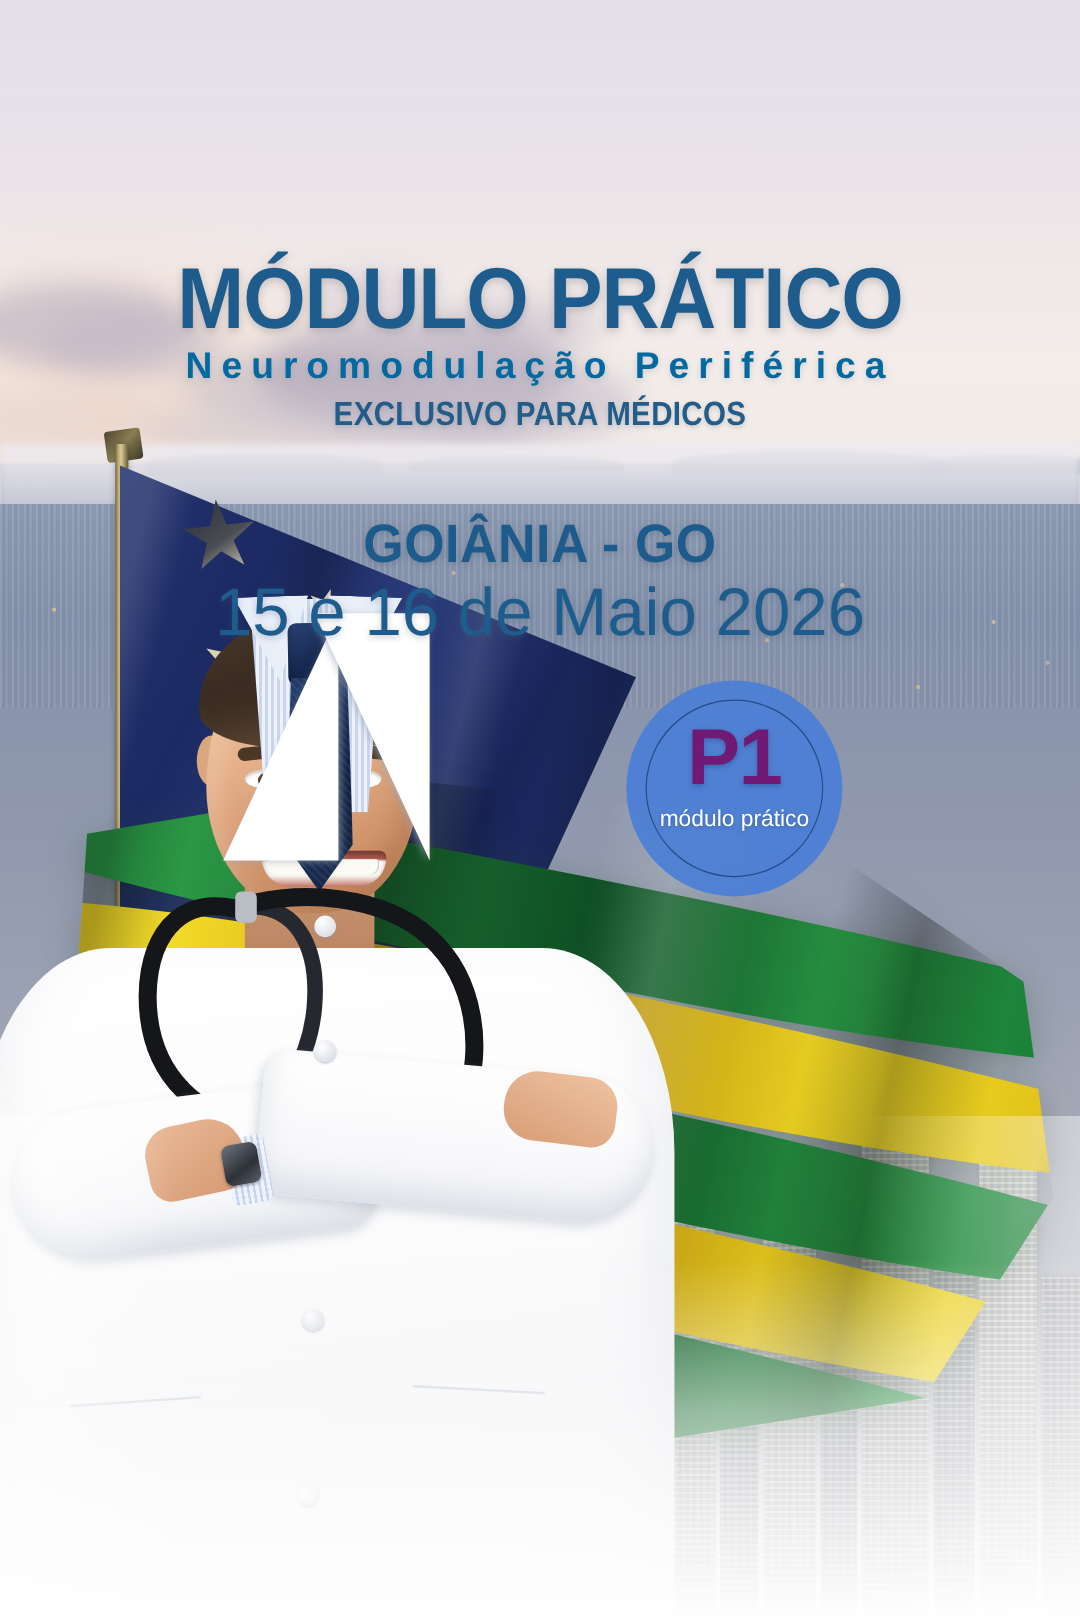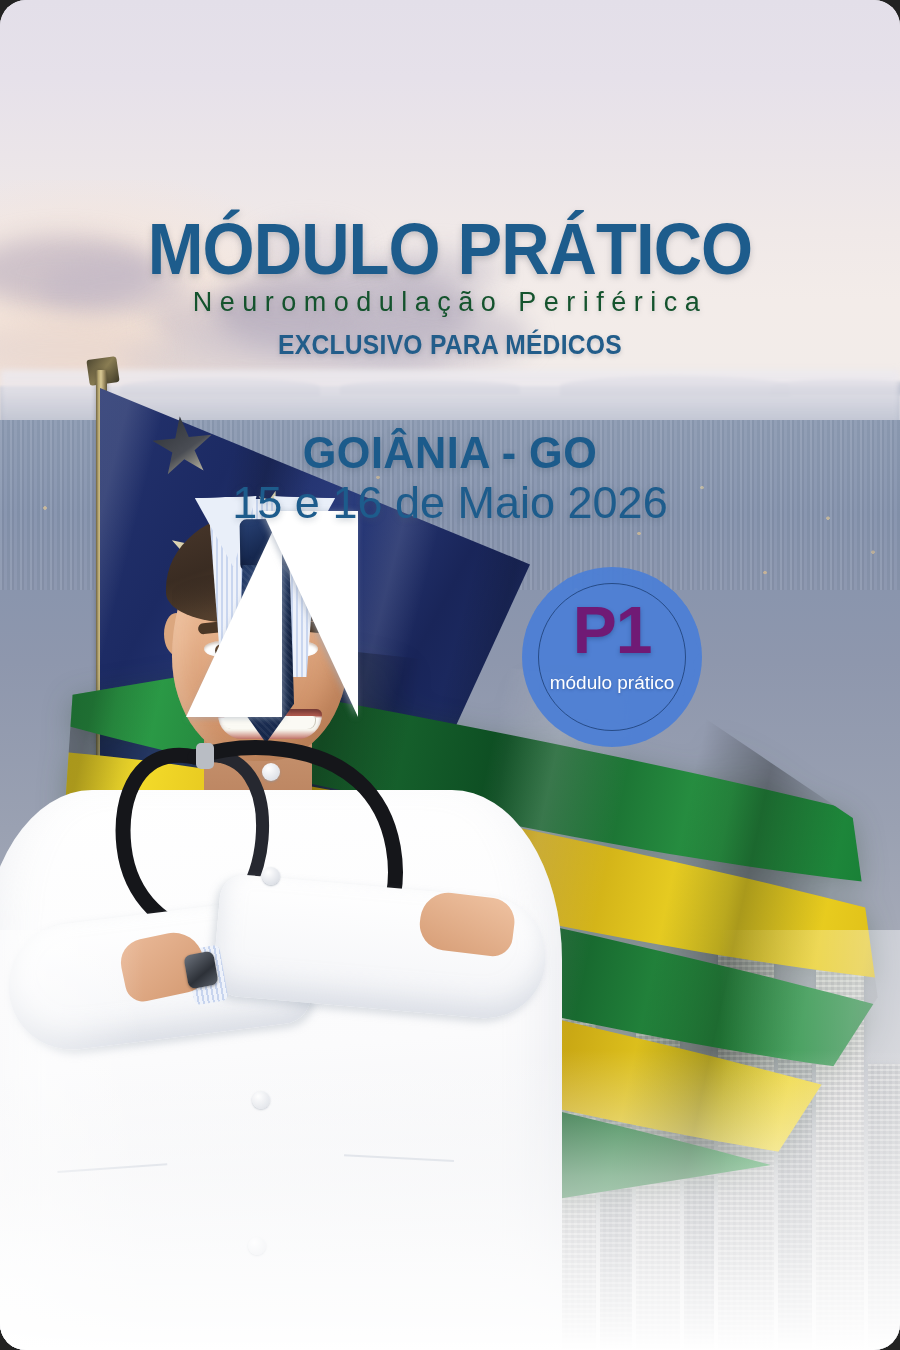--- a/index.html
+++ b/index.html
@@ -5,21 +5,20 @@
 <style>
   html,body{margin:0;padding:0;background:#222;}
   *{box-sizing:border-box;}
 
   #poster{
     position:relative;
     width:900px;height:1350px;
     overflow:hidden;
     font-family:"Liberation Sans","DejaVu Sans",sans-serif;
     background:#eceaf0;
-    border-radius:26px;
   }
 
   
   .sky{
     position:absolute;left:0;top:0;width:900px;height:430px;
     background:
       linear-gradient(180deg,
         #e3dfe9 0%,
         #e6e1ea 18%,
         #ebe5e9 36%,
@@ -315,38 +314,38 @@
 
   
   .txt{position:absolute;width:900px;text-align:center;left:0;color:#1d5c8c;}
   .title{
     top:213px;font-size:72px;font-weight:bold;letter-spacing:-1px;
     line-height:1;
     transform:scaleX(.93);
     text-shadow:0 3px 7px rgba(120,120,130,.38);
   }
   .subtitle{
-    top:287px;font-size:27px;font-weight:400;letter-spacing:7.5px;
-    color:#14532d;
+    top:287px;font-size:31px;font-weight:700;letter-spacing:7.5px;
+    color:#0369a1;
     text-shadow:0 2px 5px rgba(140,140,150,.35);
   }
   .tagline{
     top:329px;font-size:28px;font-weight:bold;letter-spacing:.3px;
     transform:scaleX(.88);
     color:#225d8a;
     text-shadow:0 2px 5px rgba(130,130,140,.35);
   }
   .city-name{
     top:427px;font-size:45px;font-weight:bold;letter-spacing:.5px;
     transform:scaleX(.96);
     color:#1c5b8b;
     text-shadow:0 2px 6px rgba(70,90,110,.35);
   }
   .date{
-    top:477px;font-size:45px;font-weight:400;letter-spacing:0px;
+    top:477px;font-size:56px;font-weight:400;letter-spacing:0px;
     color:#1d5c8c;
     text-shadow:0 2px 6px rgba(70,90,110,.32);
   }
 
   
   .badge{
     position:absolute;left:522px;top:567px;width:180px;height:180px;
   }
   .badge-seal{
     position:absolute;inset:0;border-radius:50%;

